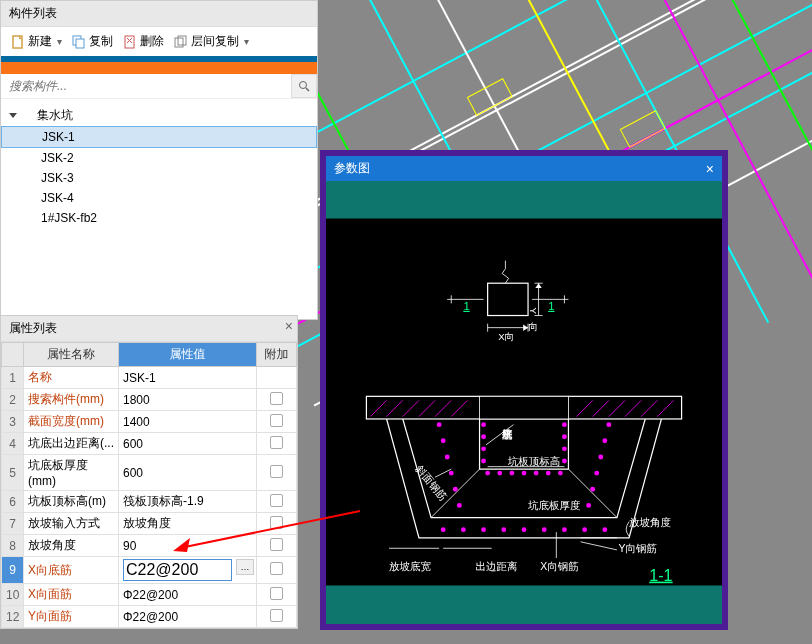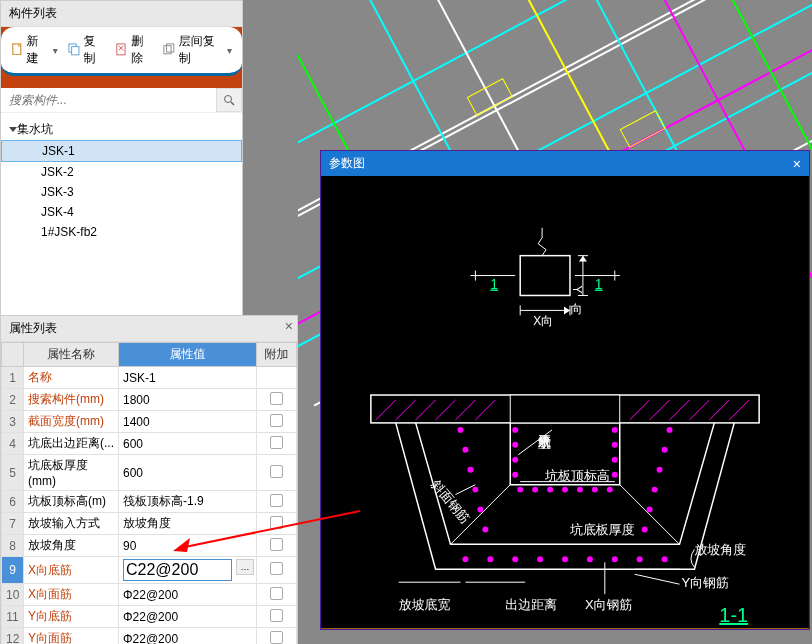--- a/index.html
+++ b/index.html
@@ -1,29 +1,29 @@
 <!DOCTYPE html>
 <html><head>
   <meta charset="utf-8">
   <style>
     * { margin: 0; padding: 0; box-sizing: border-box; }
     body { font-family: "Microsoft YaHei", sans-serif; font-size: 12px; width: 812px; height: 644px; overflow: hidden; position: relative; background: #888; }
     
     
-    .component-panel { position: absolute; left: 0; top: 0; width: 243px; background: #c2410c; border: 1px solid #ccc; }
+    .component-panel { position: absolute; left: 0; top: 0; width: 318px; background: #f97316; border: 1px solid #ccc; }
     .panel-title { background: #e8e8e8; padding: 4px 8px; font-size: 12px; border-bottom: 1px solid #ddd; }
-    .toolbar { background: #fff; padding: 4px 6px; border-bottom: 3px solid #0369a1; display: flex; gap: 2px; border-radius: 13px; }
+    .toolbar { background: #fff; padding: 4px 6px; border-bottom: 6px solid #0369a1; display: flex; gap: 2px; }
     .tb-btn { display: inline-flex; align-items: center; gap: 3px; padding: 2px 4px; cursor: pointer; font-size: 12px; }
     .tb-icon { display: inline-block; width: 14px; height: 14px; }
     .tb-dropdown { font-size: 10px; color: #666; margin-left: 2px; }
     .search-row { display: flex; background: #fff; border-bottom: 1px solid #eee; margin-top: 12px; }
     .search-input { flex: 1; border: none; padding: 4px 8px; color: #aaa; font-size: 12px; font-style: italic; outline: none; }
     .search-btn { width: 26px; height: 24px; background: #f0f0f0; border: 1px solid #ddd; cursor: pointer; display: flex; align-items: center; justify-content: center; }
     .tree { background: #fff; padding: 6px 0; min-height: 220px; }
-    .tree-root { padding: 2px 8px; display: flex; align-items: center; gap: 0; }
+    .tree-root { padding: 2px 8px; display: flex; align-items: center; gap: 20px; }
     .triangle-down { display: inline-block; width: 0; height: 0; border-left: 4px solid transparent; border-right: 4px solid transparent; border-top: 5px solid #444; }
     .tree-item { padding: 3px 8px 3px 40px; cursor: pointer; }
     .tree-item.selected { background: #d0e4f5; border: 1px solid #6bb3e8; }
     
     
     .property-panel { position: absolute; left: 0; top: 315px; width: 298px; background: #f5f5f5; border: 1px solid #ccc; }
     .close-x { position: absolute; right: 4px; top: 2px; cursor: pointer; font-size: 14px; color: #666; }
     .prop-table { width: 100%; border-collapse: collapse; background: #fff; table-layout: fixed; }
     .prop-table th { background: #e8e8e8; border: 1px solid #ccc; padding: 3px; font-weight: normal; font-size: 12px; color: #333; }
     .prop-table th.selected-col { background: #4a90d9; color: #fff; }
@@ -35,21 +35,21 @@
     .prop-table input.edit-field { width: calc(100% - 20px); border: 1px solid #4a90d9; padding: 1px 2px; font-size: 16px; outline: none; }
     .edit-btn { position: absolute; right: 2px; top: 2px; width: 18px; height: 16px; background: #f0f0f0; border: 1px solid #ccc; font-size: 9px; cursor: pointer; }
     .checkbox-cell { text-align: center; }
     .cb { display: inline-block; width: 13px; height: 13px; border: 1px solid #aaa; border-radius: 2px; }
     
     
     .cad-bg { position: absolute; left: 298px; top: 0; right: 0; bottom: 0; background: #888; overflow: hidden; }
     .cad-bg svg { width: 100%; height: 100%; }
     
     
-    .param-window { position: absolute; left: 320px; top: 150px; width: 490px; height: 480px; background: #a16207; border: 1px solid #4c1d95; }
+    .param-window { position: absolute; left: 320px; top: 150px; width: 408px; height: 480px; background: #0f766e; border: 6px solid #4c1d95; }
     .param-titlebar { background: #1976d2; color: #fff; padding: 4px 8px; font-size: 12px; display: flex; justify-content: space-between; align-items: center; }
     .param-close { cursor: pointer; font-size: 14px; }
     .param-content { position: relative; width: 100%; height: calc(100% - 26px); }
     .param-content svg { width: 100%; height: 100%; }
     
     
     .red-arrow { position: absolute; left: 165px; top: 506px; width: 200px; height: 50px; pointer-events: none; z-index: 10; }
   </style>
 </head>
 <body>
@@ -224,26 +224,20 @@
           <td class="editing"><input class="edit-field" value="C22@200" style=""><button class="edit-btn">…</button></td>
           <td class="checkbox-cell"><span class="cb"></span></td>
         </tr>
         <tr>
           <td class="row-num">10</td>
           <td class="blue-text">X向面筋</td>
           <td>Φ22@200</td>
           <td class="checkbox-cell"><span class="cb"></span></td>
         </tr>
         <tr>
-          <td class="row-num">11</td>
-          <td class="blue-text">Y向底筋</td>
-          <td>Φ22@200</td>
-          <td class="checkbox-cell"><span class="cb"></span></td>
-        </tr>
-        <tr>
           <td class="row-num">12</td>
           <td class="blue-text">Y向面筋</td>
           <td>Φ22@200</td>
           <td class="checkbox-cell"><span class="cb"></span></td>
         </tr>
       </tbody>
   </table>
 
 </div>
 

